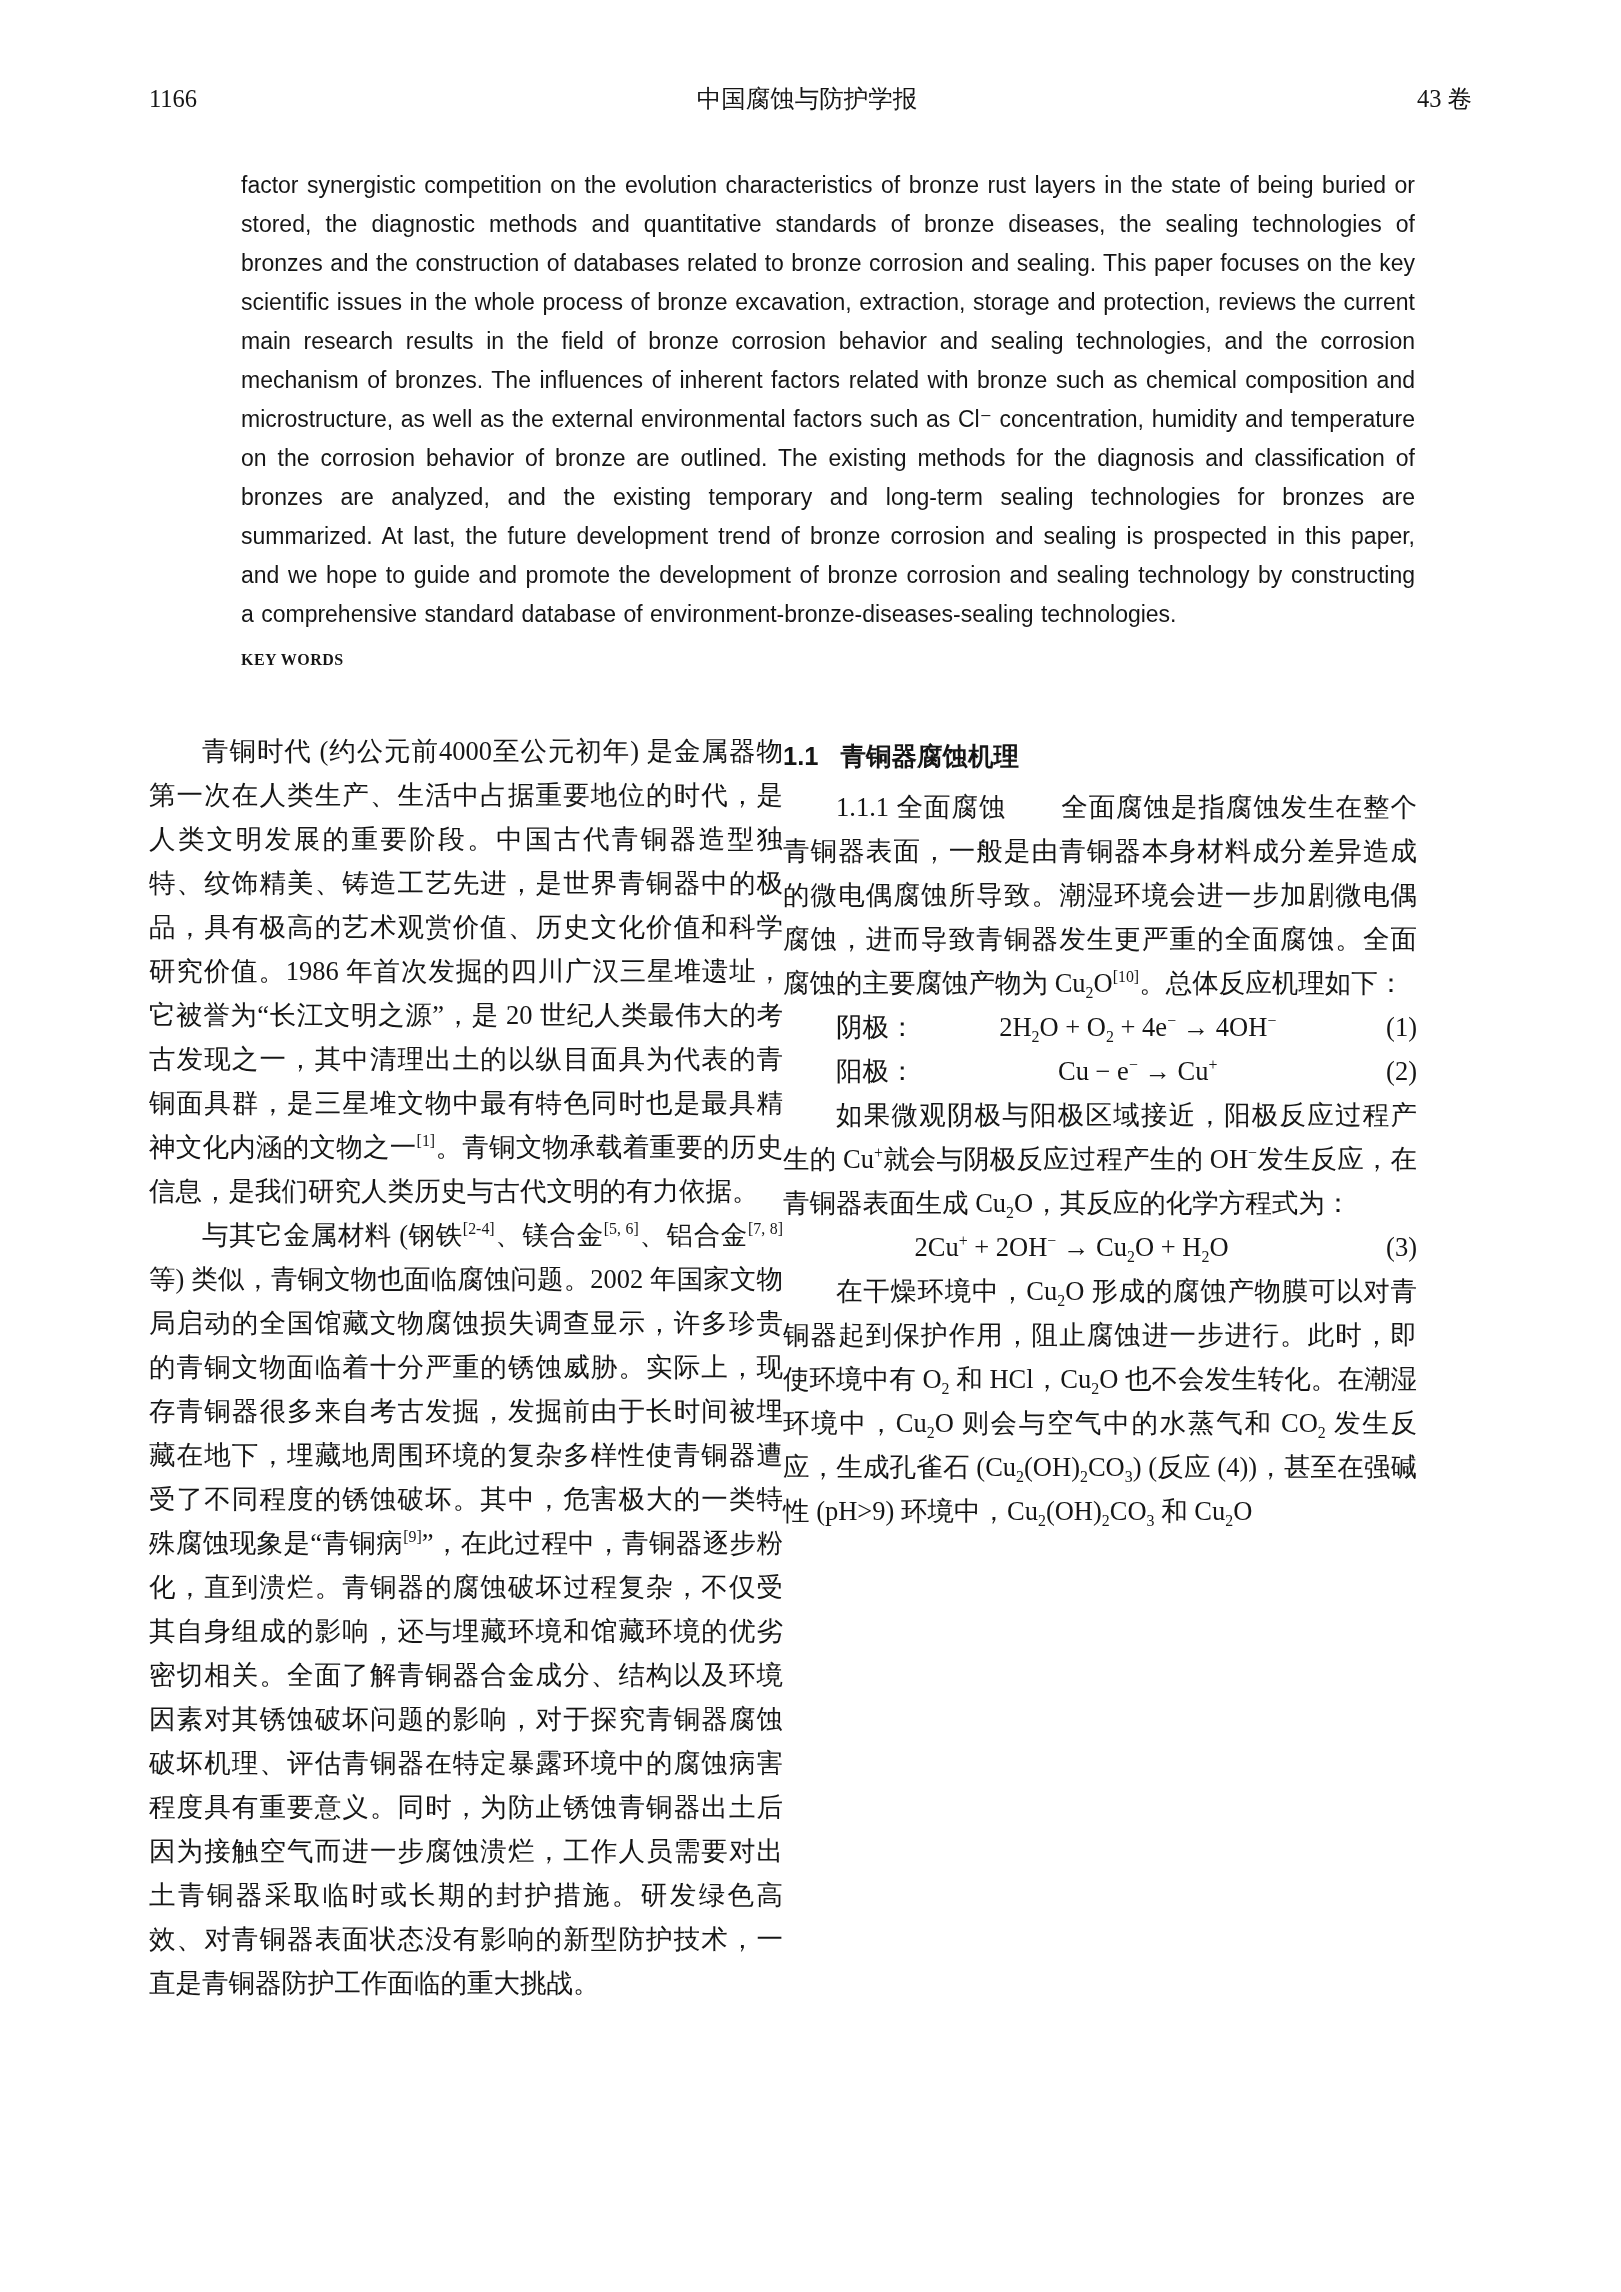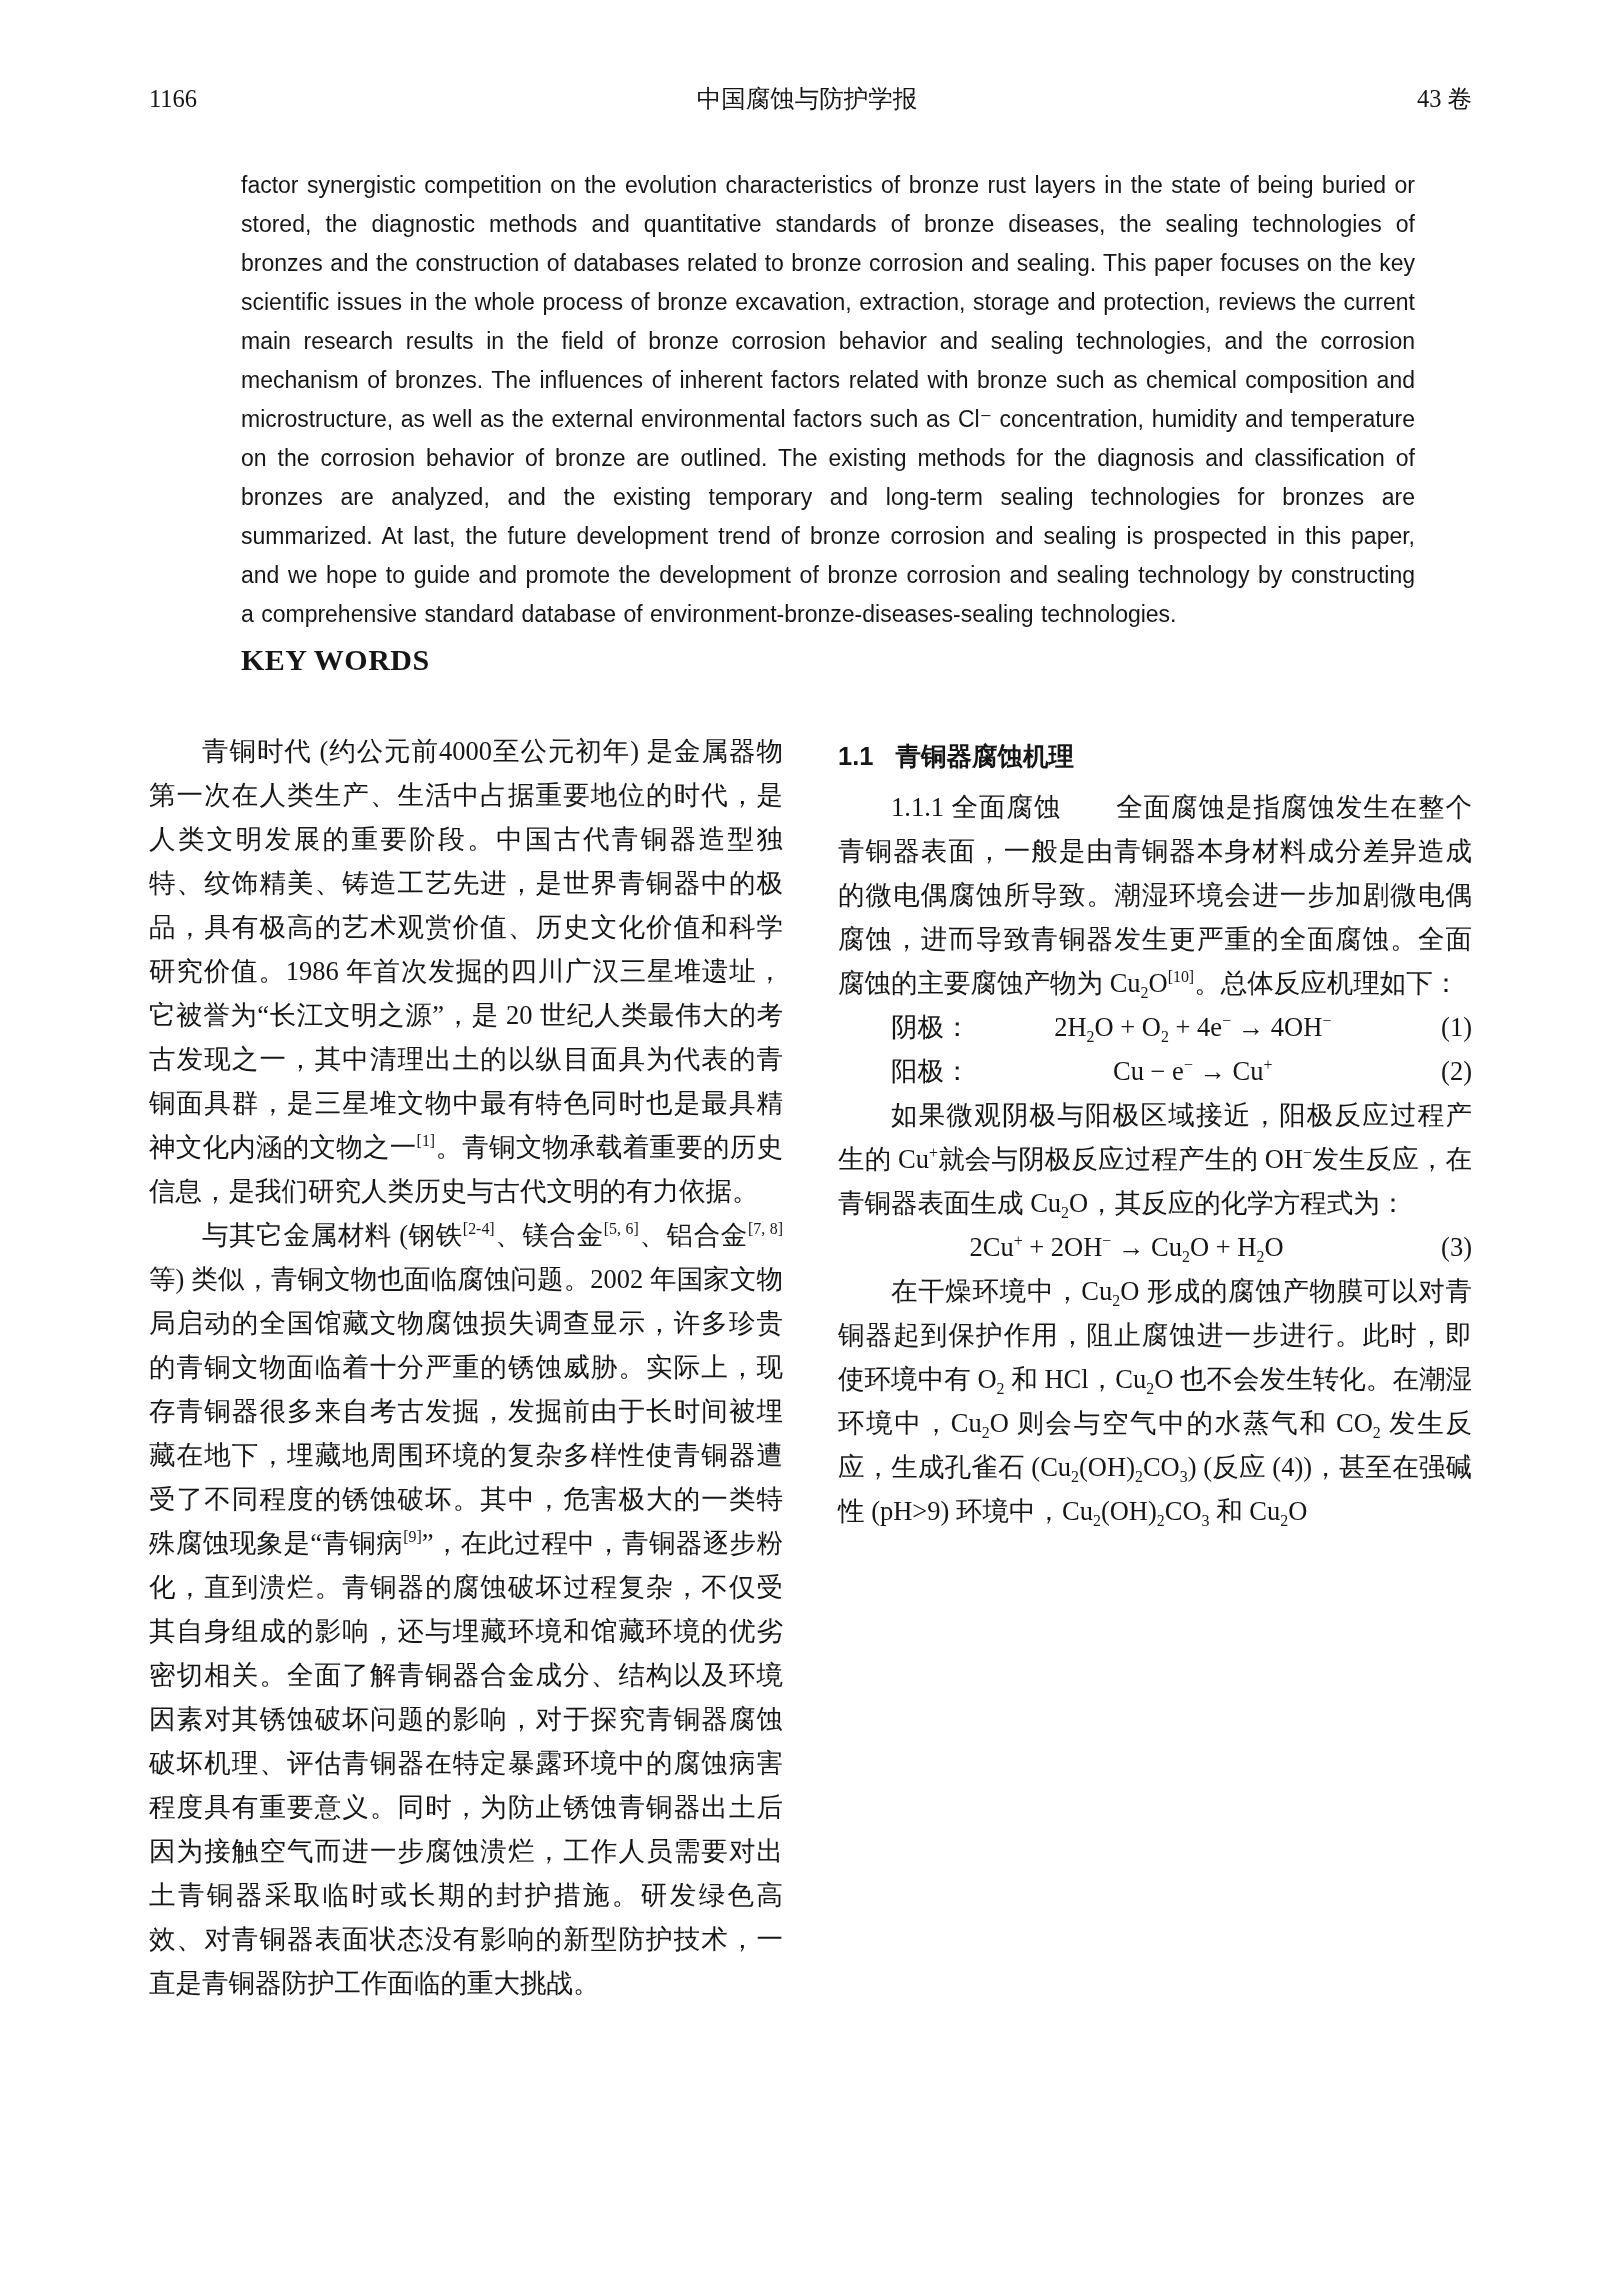--- a/index.html
+++ b/index.html
@@ -31,34 +31,33 @@
   .abstract-text {
     margin: 0;
     font-size: 23px;
     line-height: 39px;
     text-align: justify;
     word-spacing: 1px;
   }
   .keywords {
     display: flex;
     margin-top: 7.8px;
-    font-size: 30px;
+    font-size: 16px;
     line-height: 36px;
   }
   .kw-label {
     font-family: "Liberation Serif", "DejaVu Serif", serif;
     font-weight: bold;
     white-space: nowrap;
     margin-right: 19.6px;
     letter-spacing: 0.5px;
   }
   .kw-text { text-align: left; }
   .columns {
     display: flex;
-    gap: 55px;
     margin-top: 51px;
   }
   .col {
     width: 634px;
     font-size: 26.5px;
     line-height: 44px;
     text-align: justify;
   }
   .para {
     margin: 0;

